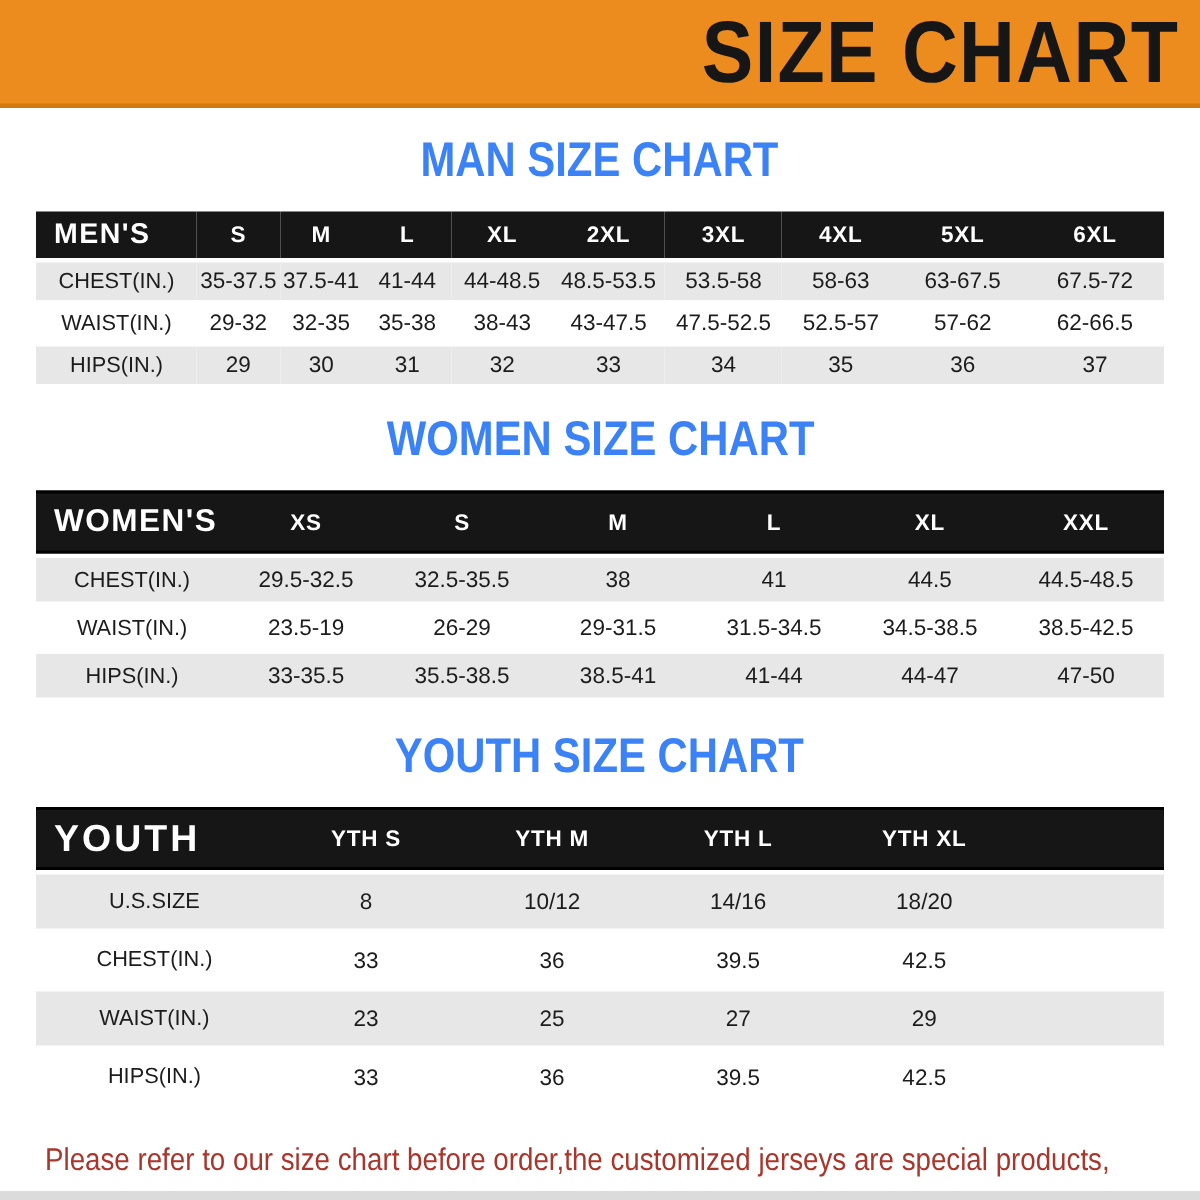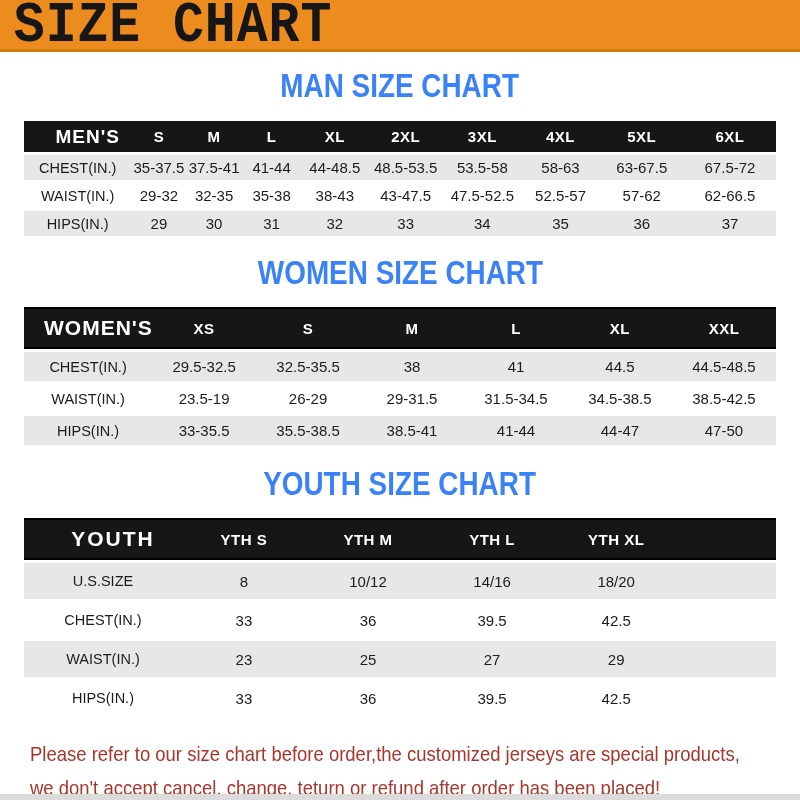--- a/index.html
+++ b/index.html
@@ -11,27 +11,26 @@
     height: 800px;
     margin: 0 auto;
     background: #ffffff;
     overflow: hidden;
     font-family: "Liberation Sans", sans-serif;
     color: #1c1c1c;
   }
 
   
   .banner {
-    height: 52px;
+    height: 72px;
     background: var(--banner-bg, #EC8C1E);
     border-bottom: 3px solid var(--banner-border, #D2790F);
     display: flex;
     align-items: center;
-    justify-content: flex-start;
-    font-family: Liberation Mono, monospace;
+    justify-content: flex-end;
   }
   .banner .title {
     margin: 0;
     font-size: 56px;
     font-weight: 800;
     letter-spacing: 1px;
     line-height: 1;
     color: #161616;
     transform: scale(0.92, 1.04);
   }
@@ -61,43 +60,43 @@
   table.size-table thead th {
     background: var(--header-bar, #161616);
     color: #ffffff;
     font-weight: 700;
     font-size: 15px;
     text-align: center;
     padding: 0;
     letter-spacing: 0.5px;
   }
   table.size-table thead th.rowhead {
-    text-align: center;
-    padding-left: 20px;
+    text-align: left;
+    padding-left: 12px;
     font-size: 19px;
     letter-spacing: 1px;
   }
   table.size-table tbody td {
     background: var(--row-alt, #E7E7E7);
     text-align: center;
     font-size: 15px;
     color: #1c1c1c;
     padding: 0;
   }
   table.size-table tbody tr:nth-child(even) td { background: #ffffff; }
   table.size-table tbody td.label { font-size: 14.5px; }
 
   
   table.t-men   thead th { height: 31px; }
   table.t-men   tbody td { height: 25px; }
   table.t-women thead th { height: 42px; border-top: 2px solid #000; border-bottom: 2px solid #000; }
   table.t-women thead th.rowhead { font-size: 21px; }
   table.t-women tbody td { height: 29px; }
   table.t-youth thead th { height: 42px; border-top: 2px solid #000; border-bottom: 2px solid #000; }
-  table.t-youth thead th.rowhead { font-size: 21px; letter-spacing: 2px; }
+  table.t-youth thead th.rowhead { font-size: 25px; letter-spacing: 2px; }
   table.t-youth tbody td { height: 36px; }
 
   
   .footer-note { margin: 21px 0 0 30px; width: 760px; }
   .footer-note p {
     margin: 0 0 7px 0;
     color: var(--note-red, #A8362C);
     font-size: 21px;
     line-height: 27px;
     font-weight: 500;

